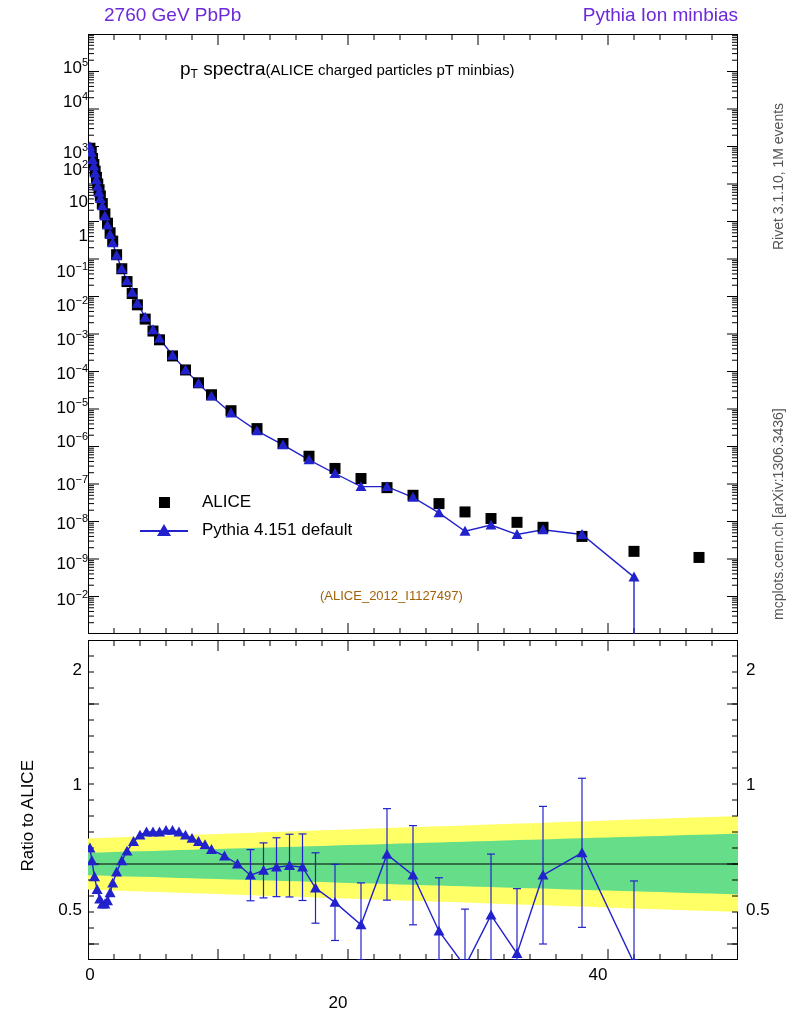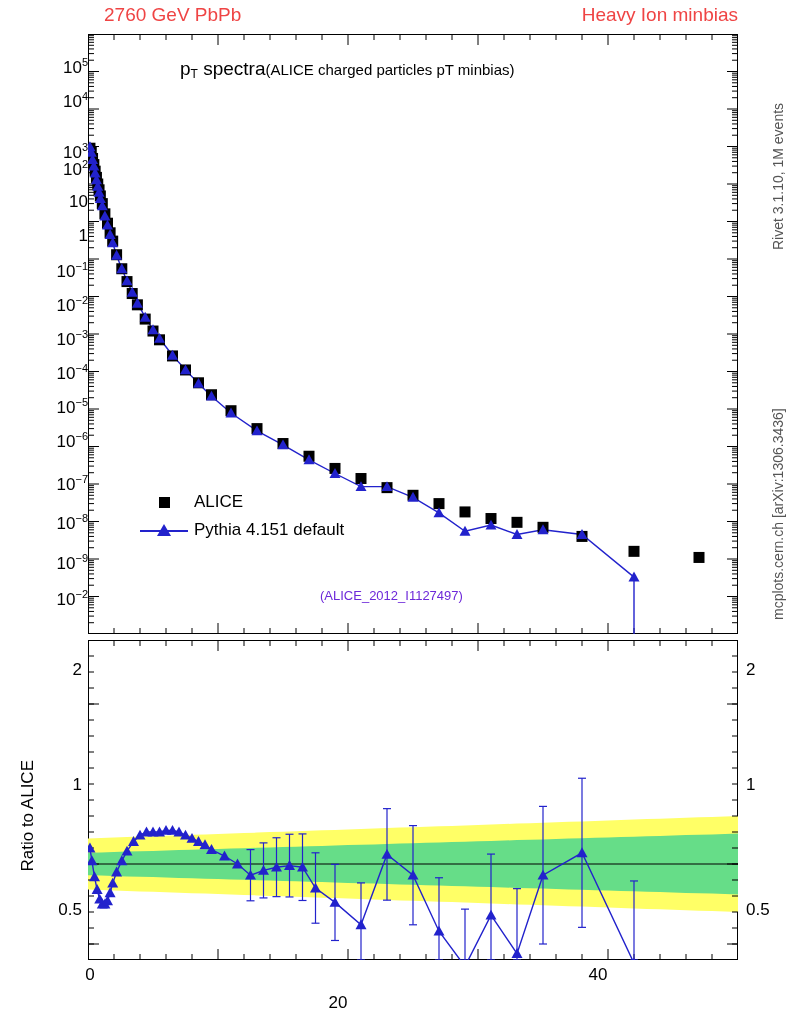--- a/index.html
+++ b/index.html
@@ -19,21 +19,21 @@
     position: absolute;
     left: 0; top: 0;
     width: 786px;
     height: 1024px;
   }
   
   .hdr {
     position: absolute;
     top: 4px;
     font-size: 19px;
-    color: #ef4444;
+    color: #6d28d9;
     white-space: nowrap;
   }
   .hdr-left { left: 104px; }
   .hdr-right { right: 48px; }
 
   
   .vlabel {
     position: absolute;
     transform-origin: 0 0;
     transform: rotate(-90deg);
@@ -71,21 +71,21 @@
     white-space: nowrap;
   }
   .plot-title .sub { font-size: 12px; vertical-align: -3px; }
   .plot-title .small { font-size: 15px; }
 
   .watermark {
     position: absolute;
     left: 320px;
     top: 588px;
     font-size: 13px;
-    color: #6d28d9;
+    color: #a16207;
     white-space: nowrap;
   }
 
   
   .ylab {
     position: absolute;
     right: 742px;   
     font-size: 17px;
     text-align: right;
     white-space: nowrap;
@@ -128,21 +128,21 @@
     border-bottom: 12px solid #2222cc;
     display: inline-block;
   }
   .legend-line {
     position: absolute;
     left: 0; right: 0;
     top: 50%;
     height: 2px;
     background: #2222cc;
   }
-  .legend-label { margin-left: 6px; }
+  .legend-label { margin-left: 14px; }
 
   
   #ratio-ylabel {
     position: absolute;
     left: 18px;
     top: 760px;
     transform-origin: 0 0;
     transform: rotate(-90deg) translate(-100%, 0);
     font-size: 17px;
     white-space: nowrap;
@@ -150,21 +150,21 @@
 
   svg { display: block; }
   .nosel { user-select: none; }
 </style>
 </head>
 <body>
 
 <div class="page">
 
   <div class="hdr hdr-left">2760 GeV PbPb</div>
-  <div class="hdr hdr-right">Heavy Ion minbias</div>
+  <div class="hdr hdr-right">Pythia Ion minbias</div>
 
   <div class="vlabel" style="left:770px; top:250px;">Rivet 3.1.10,  1M events</div>
   <div class="vlabel" style="left:770px; top:620px;">mcplots.cern.ch [arXiv:1306.3436]</div>
 
   <div class="frame" id="main-frame"></div>
 
   <div class="plot-title nosel">
     <span>p</span><span class="sub">T</span><span> spectra</span><span class="small">(ALICE charged particles pT minbias)</span>
   </div>
 

